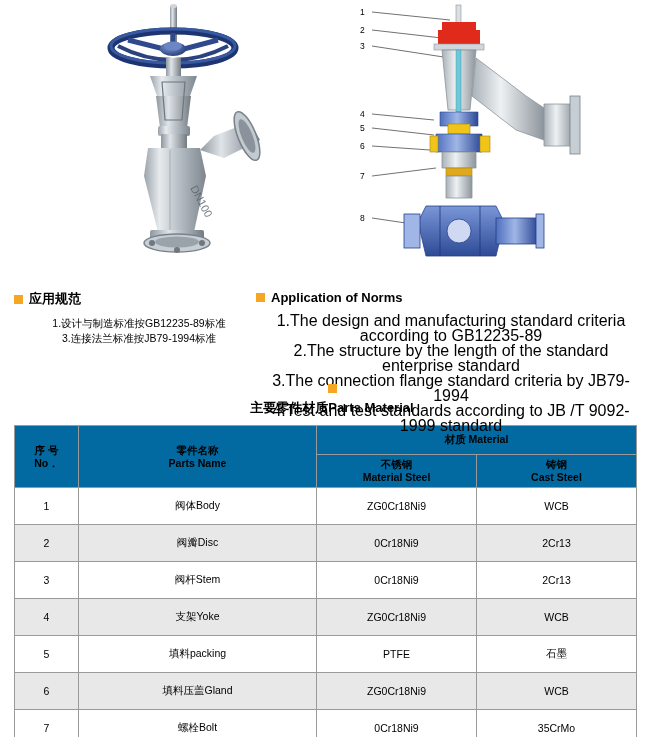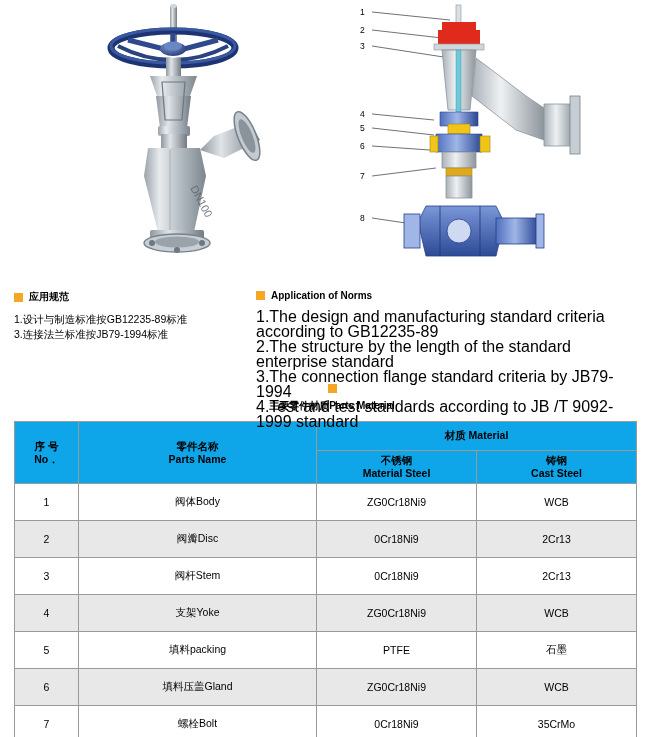--- a/index.html
+++ b/index.html
@@ -35,21 +35,21 @@
     top: 0px;
     width: 310px;
     height: 290px;
   }
 
   
   .sec-head {
     display: flex;
     align-items: center;
     gap: 6px;
-    font-size: 10px;
+    font-size: 13px;
     font-weight: bold;
   }
   .sec-sq {
     width: 9px;
     height: 9px;
     background: #F5A623;
     display: inline-block;
     flex: none;
   }
   .norms-row {
@@ -66,20 +66,21 @@
   .norms-en {
     position: absolute;
     left: 256px;
     top: 0;
     width: 390px;
   }
   .norms-list {
     margin: 8px 0 0 0;
     padding: 0;
     list-style: none;
+    text-align: center;
   }
   .norms-list li {
     font-size: 10.5px;
     line-height: 15px;
     color: #000;
   }
   .norms-en .norms-list li {
     font-size: 16px;
     line-height: 15px;
   }
@@ -97,21 +98,21 @@
     width: 622px;
     table-layout: fixed;
   }
   table.parts th, table.parts td {
     border: 1px solid #9a9a9a;
     text-align: center;
     vertical-align: middle;
     font-size: 10.5px;
   }
   table.parts thead th {
-    background: #0ea5e9;
+    background: #0369a1;
     font-weight: bold;
     padding: 3px 2px;
   }
   .hdr-no { height: 46px; }
   .hdr-name { height: 46px; }
   .hdr-mat { height: 22px; }
   .hdr-sub { height: 24px; }
   table.parts tbody td {
     height: 32px;
     padding: 2px;

